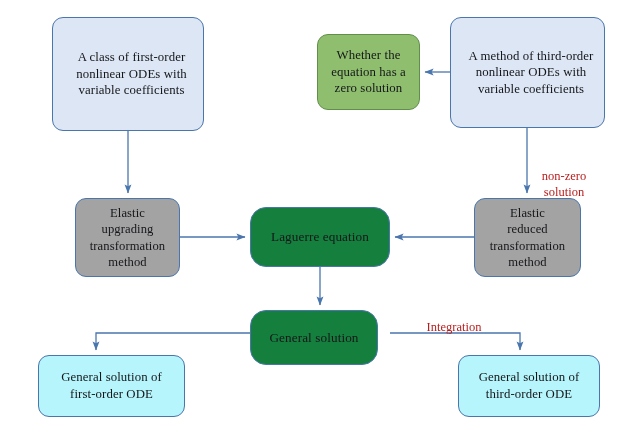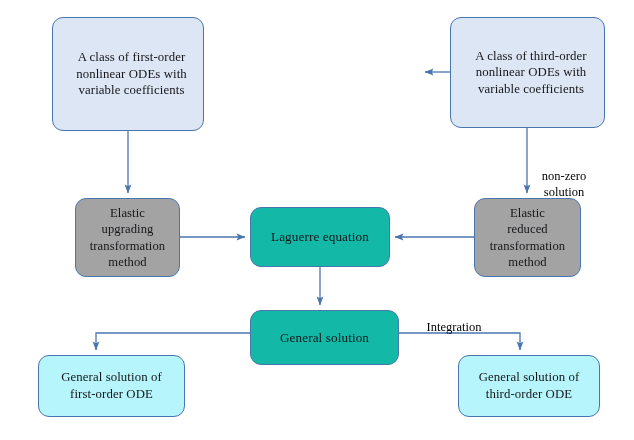--- a/index.html
+++ b/index.html
@@ -31,27 +31,27 @@
     border-radius:11px;
     border:1px solid #4e7cb5;
     line-height:1.30;
     padding:2px 5px;
     white-space:pre-line;
     letter-spacing:0.1px;
   }
   .n-blue   { background:#dce6f4; border-color:#4a76ae;padding-left:12px; }
   .n-green  { background:#8fbf6e; border-color:#5f8f49; }
   .n-cream  { background:#a3a3a3; border-color:#4a76ae; }
-  .n-gray   { background:#14b8a6; border-color:#4a76ae; }
+  .n-gray   { background:#15803d; border-color:#4a76ae;border-radius:16px; }
   .n-cyan   { background:#b5f5fb; border-color:#4a76ae;margin-left:10px; }
 
   .edge-label{
     position:absolute;
     font-size:12.5px;
-    color:#000000;
+    color:#b91c1c;
     white-space:pre-line;
     text-align:center;
     line-height:1.28;
   }
 </style>
 </head>
 <body>
 
 <div id="diagram">
 
@@ -72,23 +72,28 @@
         <path d="M390,333 L520,333 L520,350" fill="none" stroke="#4a76ae" stroke-width="1.3" stroke-linecap="butt" stroke-linejoin="miter" marker-end="url(#arrowhead)"></path>
       </g>
   </svg>
 
   <div class="node n-blue" style="left:52px;top:17px;width:152px;height:114px;font-size:12.8px;">
     <span>A class of first-order
 nonlinear ODEs with
 variable coefficients</span>
   </div>
 
+  <div class="node n-green" style="left:317px;top:34px;width:103px;height:76px;font-size:12.8px;">
+    <span>Whether the
+equation has a
+zero solution</span>
+  </div>
 
   <div class="node n-blue" style="left:450px;top:17px;width:155px;height:111px;font-size:12.8px;">
-    <span>A class of third-order
+    <span>A method of third-order
 nonlinear ODEs with
 variable coefficients</span>
   </div>
 
   <div class="node n-cream" style="left:75px;top:198px;width:105px;height:79px;font-size:12.6px;">
     <span>Elastic
 upgrading
 transformation
 method</span>
   </div>
@@ -97,21 +102,21 @@
     <span>Laguerre equation</span>
   </div>
 
   <div class="node n-cream" style="left:474px;top:198px;width:107px;height:79px;font-size:12.6px;">
     <span>Elastic
 reduced
 transformation
 method</span>
   </div>
 
-  <div class="node n-gray" style="left:250px;top:310px;width:149px;height:55px;font-size:13.2px;">
+  <div class="node n-gray" style="left:250px;top:310px;width:128px;height:55px;font-size:13.2px;">
     <span>General solution</span>
   </div>
 
   <div class="node n-cyan" style="left:28px;top:355px;width:147px;height:62px;font-size:12.8px;">
     <span>General solution of
 first-order ODE</span>
   </div>
 
   <div class="node n-cyan" style="left:448px;top:355px;width:142px;height:62px;font-size:12.8px;">
     <span>General solution of

